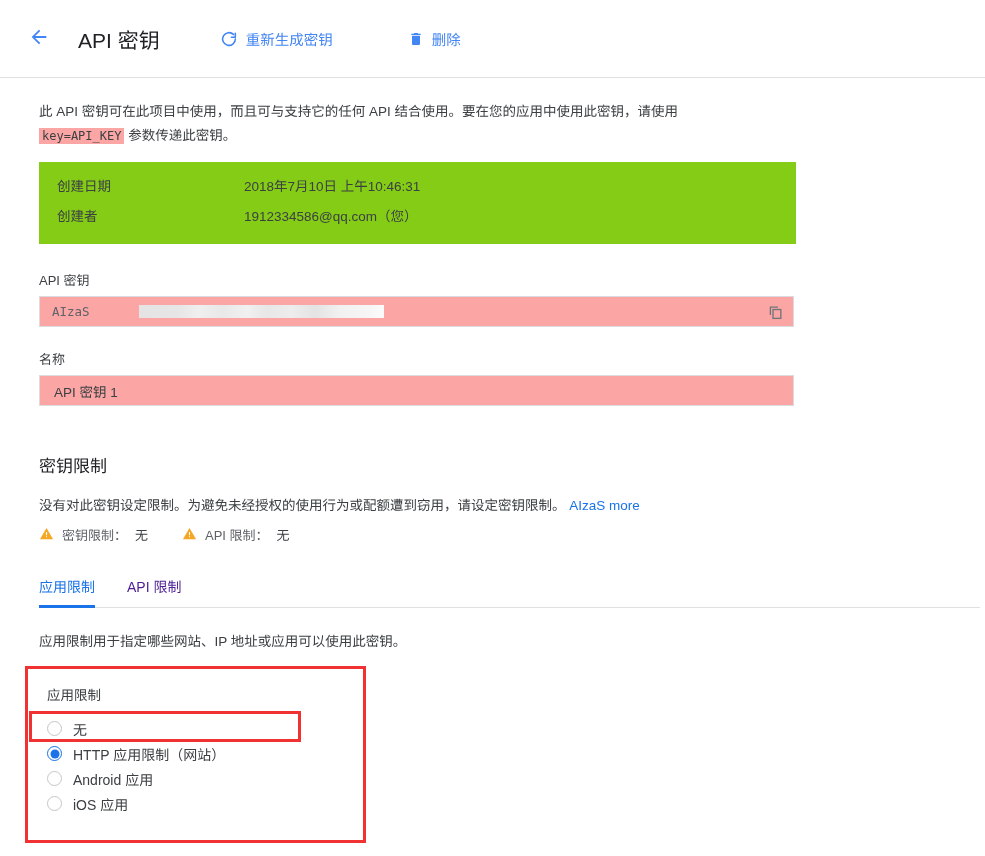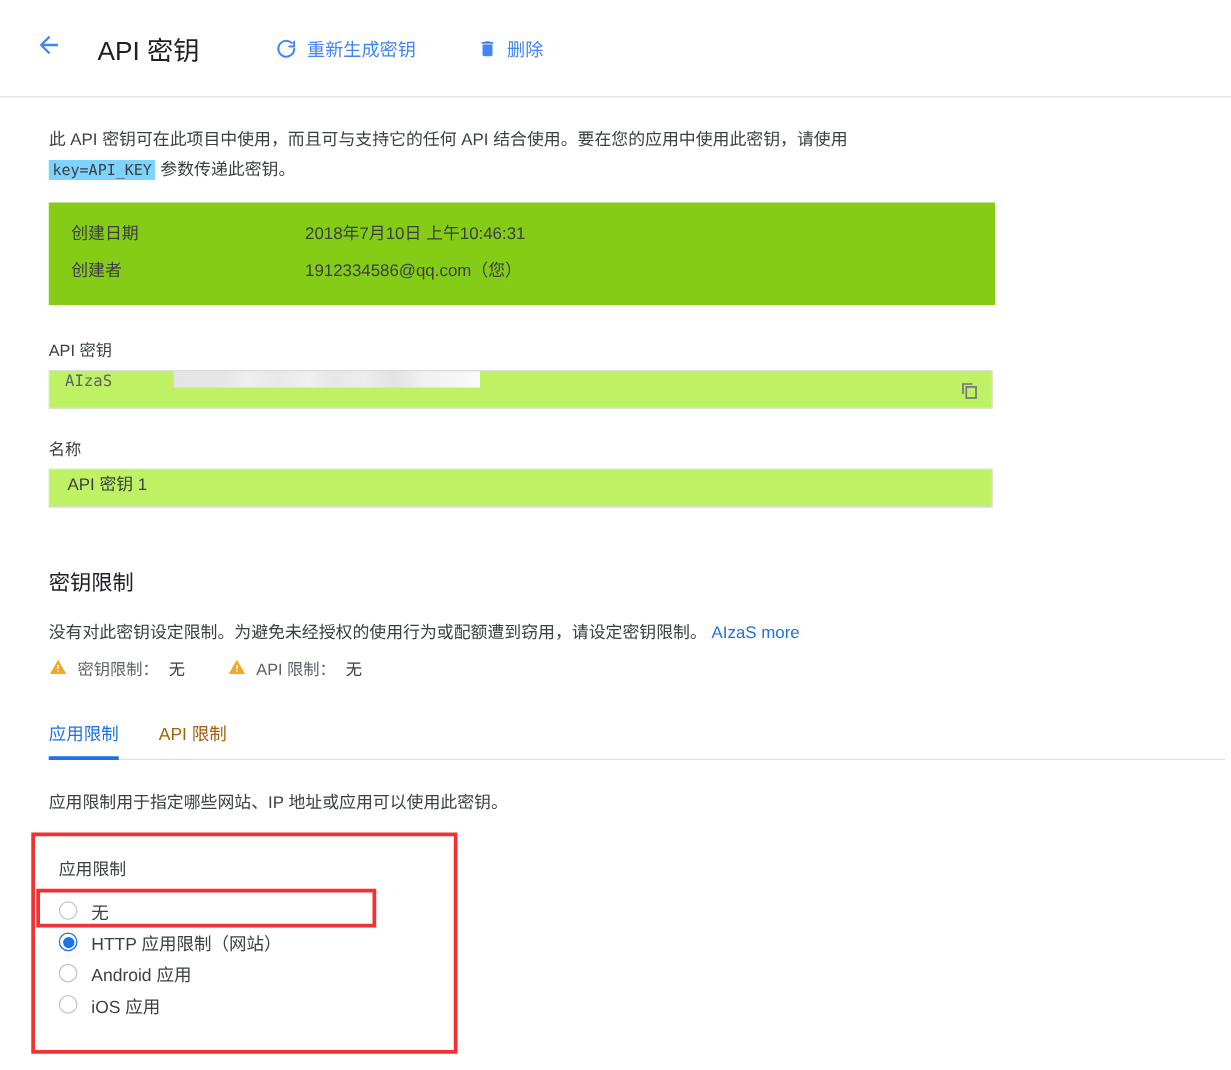--- a/index.html
+++ b/index.html
@@ -31,21 +31,21 @@
     font-size: 21px;
     color: #202124;
     margin-left: 22px;
     white-space: nowrap;
     font-weight: 400;
   }
   .toolbar-actions {
     display: flex;
     align-items: center;
     margin-left: 60px;
-    gap: 49px;
+    gap: 75px;
   }
   .tool-btn {
     display: flex;
     align-items: center;
     gap: 8px;
     color: #4285f4;
     font-size: 14.5px;
     cursor: pointer;
     white-space: nowrap;
   }
@@ -56,21 +56,21 @@
 
   .desc {
     margin-top: 22px;
     font-size: 13.5px;
     line-height: 24px;
     color: #3c4043;
     max-width: 760px;
   }
   code.inline {
     font-family: "DejaVu Sans Mono", "Liberation Mono", monospace;
-    background: #7dd3fc;
+    background: #fca5a5;
     font-size: 12px;
     padding: 1px 3px;
     color: #3c4043;
   }
 
   .meta-panel {
     margin-top: 14px;
     background: #84cc16;
     width: 757px;
     padding: 10px 0 12px 0;
@@ -90,22 +90,23 @@
     margin-top: 26px;
     margin-bottom: 7px;
   }
   .field-label.tight { margin-top: 22px; }
 
   .input-box {
     width: 755px;
     height: 31px;
     border: 1px solid #dadce0;
     display: flex;
-    position: relative;
-    background: #bef264;
+    align-items: center;
+    position: relative;
+    background: #fca5a5;
     gap: 48px;
   }
   .input-box .val {
     font-size: 13.5px;
     padding-left: 14px;
     color: #3c4043;
   }
   .key-box .val {
     font-family: "DejaVu Sans Mono", "Liberation Mono", monospace;
     font-size: 12.5px;
@@ -165,21 +166,21 @@
     margin-top: 32px;
     display: flex;
     gap: 32px;
     border-bottom: 1px solid #e0e0e0;
     width: 941px;
     position: relative;
   }
   .tab {
     font-size: 14px;
     padding-bottom: 11px;
-    color: #a16207;
+    color: #4c1d95;
     cursor: pointer;
     position: relative;
   }
   .tab.active { color: #1a73e8; }
   .tab.active::after {
     content: "";
     position: absolute;
     left: 0; right: 0; bottom: -1px;
     height: 3px;
     background: #1a73e8;

